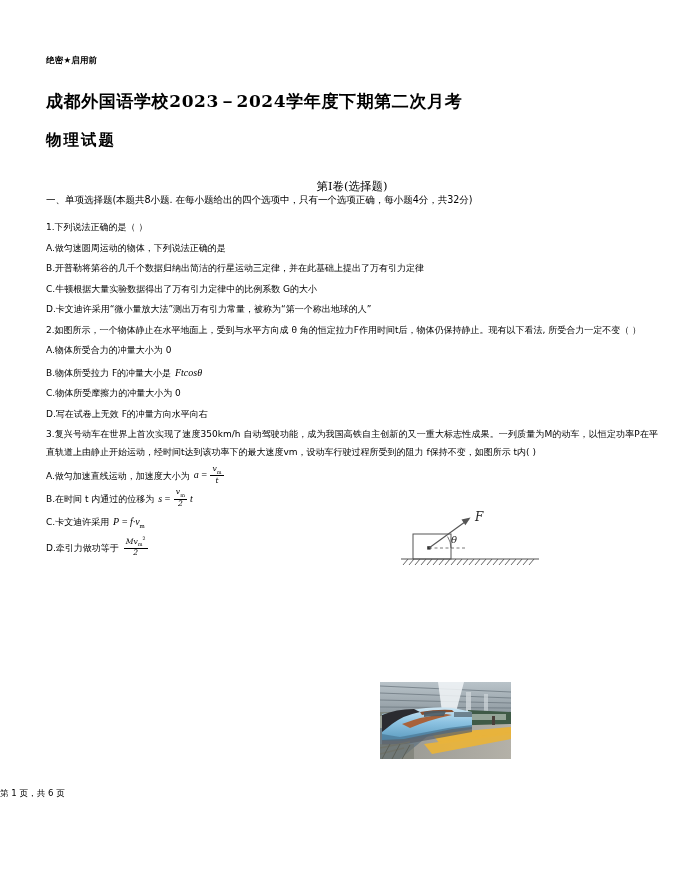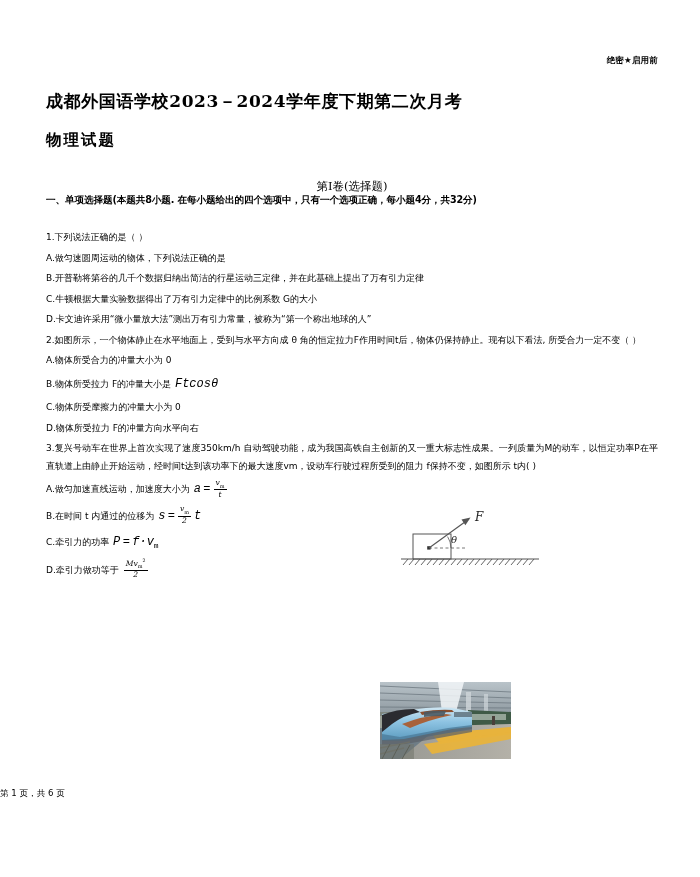--- a/index.html
+++ b/index.html
@@ -27,21 +27,20 @@
   }
 
   
   .secret-line {
     font-family: "DejaVu Sans", sans-serif;
     font-size: 8.5px;
     font-weight: bold;
     letter-spacing: 0.2px;
     margin-top: 55px;
     margin-bottom: 0;
-    text-align: right;
   }
   .doc-title {
     font-family: "DejaVu Serif", serif;
     font-weight: bold;
     font-size: 17px;
     letter-spacing: 0.6px;
     margin-top: 23px;
   }
   .doc-subtitle {
     text-align: left;
@@ -71,23 +70,23 @@
 
   
   .volume-title {
     text-align: center;
     font-family: "DejaVu Serif", serif;
     font-size: 11.5px;
     margin-top: 28px;
   }
   .section-heading {
     font-family: "DejaVu Sans", sans-serif;
-    font-weight: bold;
+    font-weight: normal;
     font-size: 9.6px;
-    margin-bottom: 22px;
+    margin-bottom: 12px;
     letter-spacing: -0.1px;
   }
 
   
   .question {
     position: relative;
     font-family: "DejaVu Sans", sans-serif;
     font-size: 9px;
   }
   .q-stem {
@@ -99,23 +98,23 @@
     line-height: 1.95;
     margin-bottom: 3px;
     white-space: nowrap;
   }
   .q-opts-narrow .q-option {
     max-width: 330px;
   }
 
   
   .math {
-    font-family: Liberation Mono, monospace;
+    font-family: Liberation Serif, serif;
     font-style: italic;
-    font-size: 12px;
+    font-size: 10px;
     padding: 0 1px;
   }
   .frac {
     display: inline-block;
     vertical-align: -0.48em;
     text-align: center;
     font-family: "DejaVu Serif", serif;
     font-style: italic;
     font-size: 9.5px;
     line-height: 1.12;
@@ -193,35 +192,35 @@
       <div class="q-option">D.卡文迪许采用“微小量放大法”测出万有引力常量，被称为“第一个称出地球的人”</div>
     </div>
 
     <div class="question q-opts-narrow">
       <div class="q-stem"><span>2.</span><span>如图所示，一个物体静止在水平地面上，受到与水平方向成 θ 角的恒定拉力F作用时间t后，物体仍保持静止。现有以下看法, 所受合力一定不变（       ）</span></div>
       <div class="q-option"><span>A.物体所受合力的冲量大小为  0</span></div>
       <div class="q-option"><span>B.物体所受拉力 F的冲量大小是</span>
         <span class="math">Ftcosθ</span>
       </div>
       <div class="q-option"><span>C.物体所受摩擦力的冲量大小为  0</span></div>
-      <div class="q-option"><span>D.物体所受拉力 F的冲量方向水平向右</span></div>
+      <div class="q-option"><span>D.写在试卷上无效 F的冲量方向水平向右</span></div>
     </div>
 
     <div class="question q-opts-narrow">
       <div class="q-stem"><span>3.</span><span>复兴号动车在世界上首次实现了速度350km/h 自动驾驶功能，成为我国高铁自主创新的又一重大标志性成果。一列质量为M的动车，以恒定功率P在平直轨道上由静止开始运动，经时间t达到该功率下的最大速度vm，设动车行驶过程所受到的阻力 f保持不变，如图所示 t内(       )</span></div>
 
       <div class="q-option"><span>A.做匀加速直线运动，加速度大小为</span>
         <span class="math">a =</span><span class="frac"><span class="num">v<sub class="vsub">m</sub></span><span class="den">t</span></span>
       </div>
 
       <div class="q-option"><span>B.在时间 t 内通过的位移为</span>
         <span class="math">s =</span><span class="frac"><span class="num">v<sub class="vsub">m</sub></span><span class="den">2</span></span><span class="math">t</span>
       </div>
 
-      <div class="q-option"><span>C.牵引力的功率</span>
+      <div class="q-option"><span>C.卡文迪许采用</span>
         <span class="math">P = f·v<sub class="vsub">m</sub></span>
       </div>
 
       <div class="q-option"><span>D.牵引力做功等于</span>
         <span class="frac"><span class="num">Mv<sub class="vsub">m</sub><sup class="vsup">2</sup></span><span class="den">2</span></span>
       </div>
     </div>
 
   </div>
 

